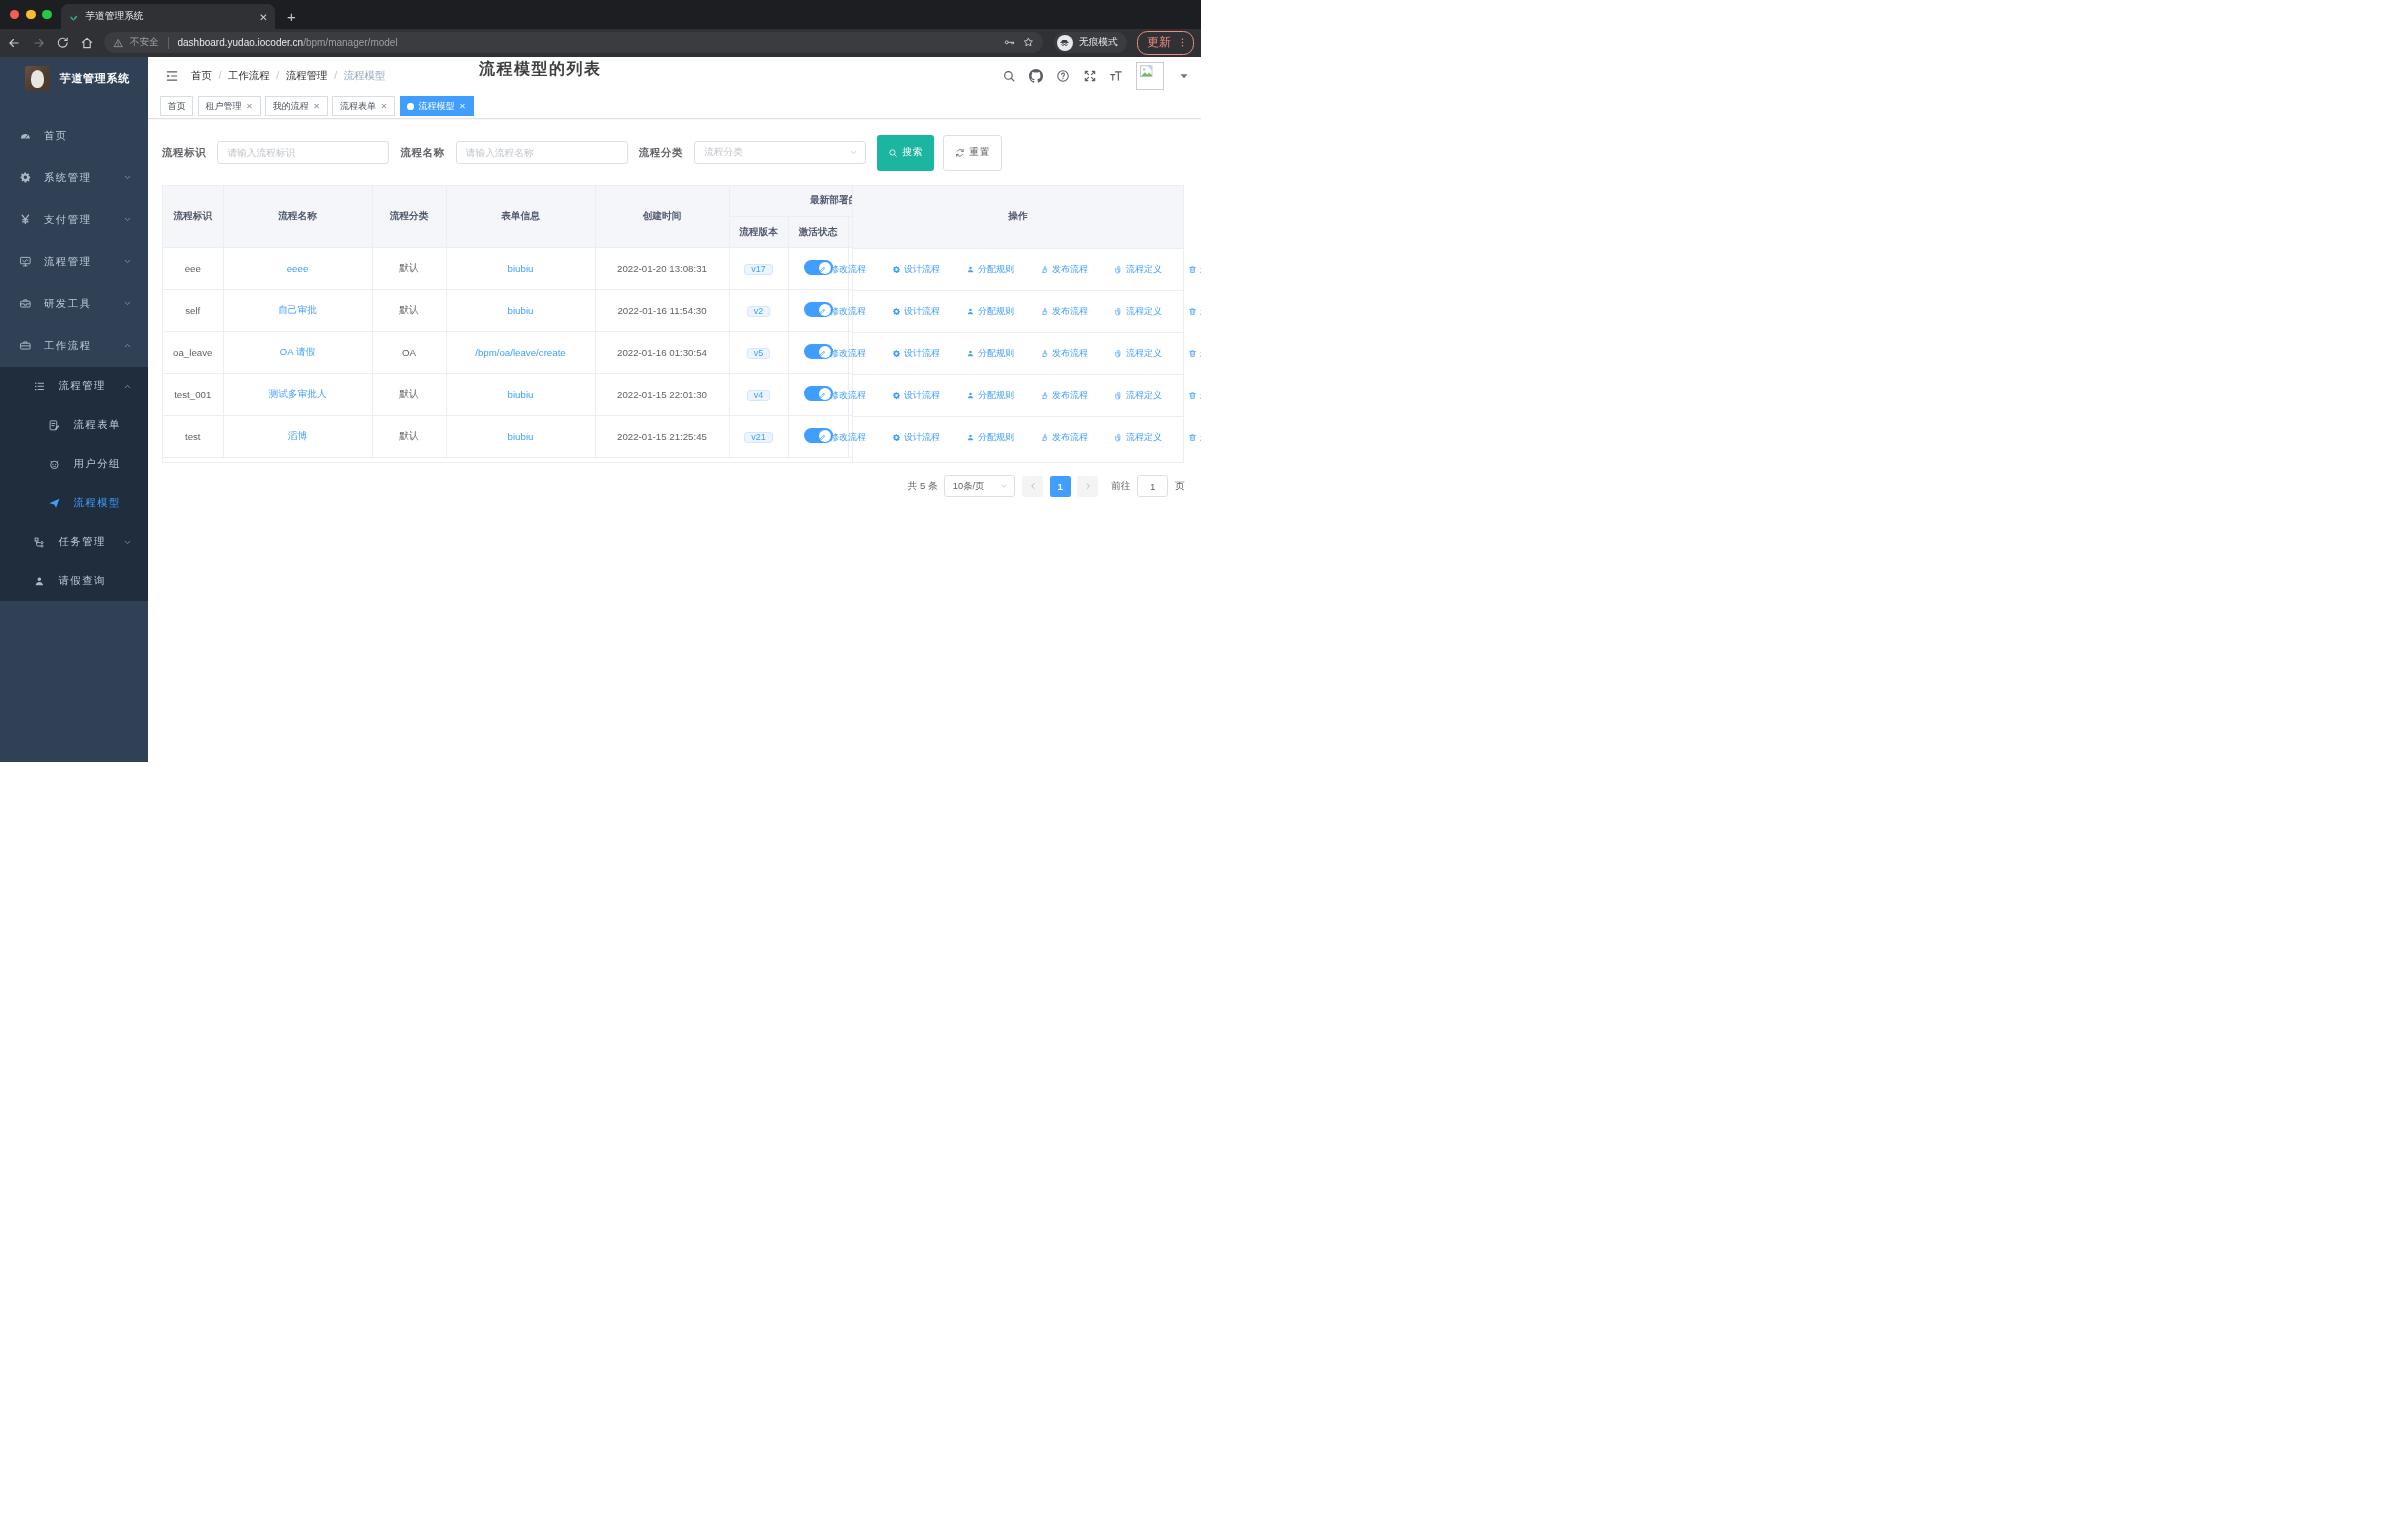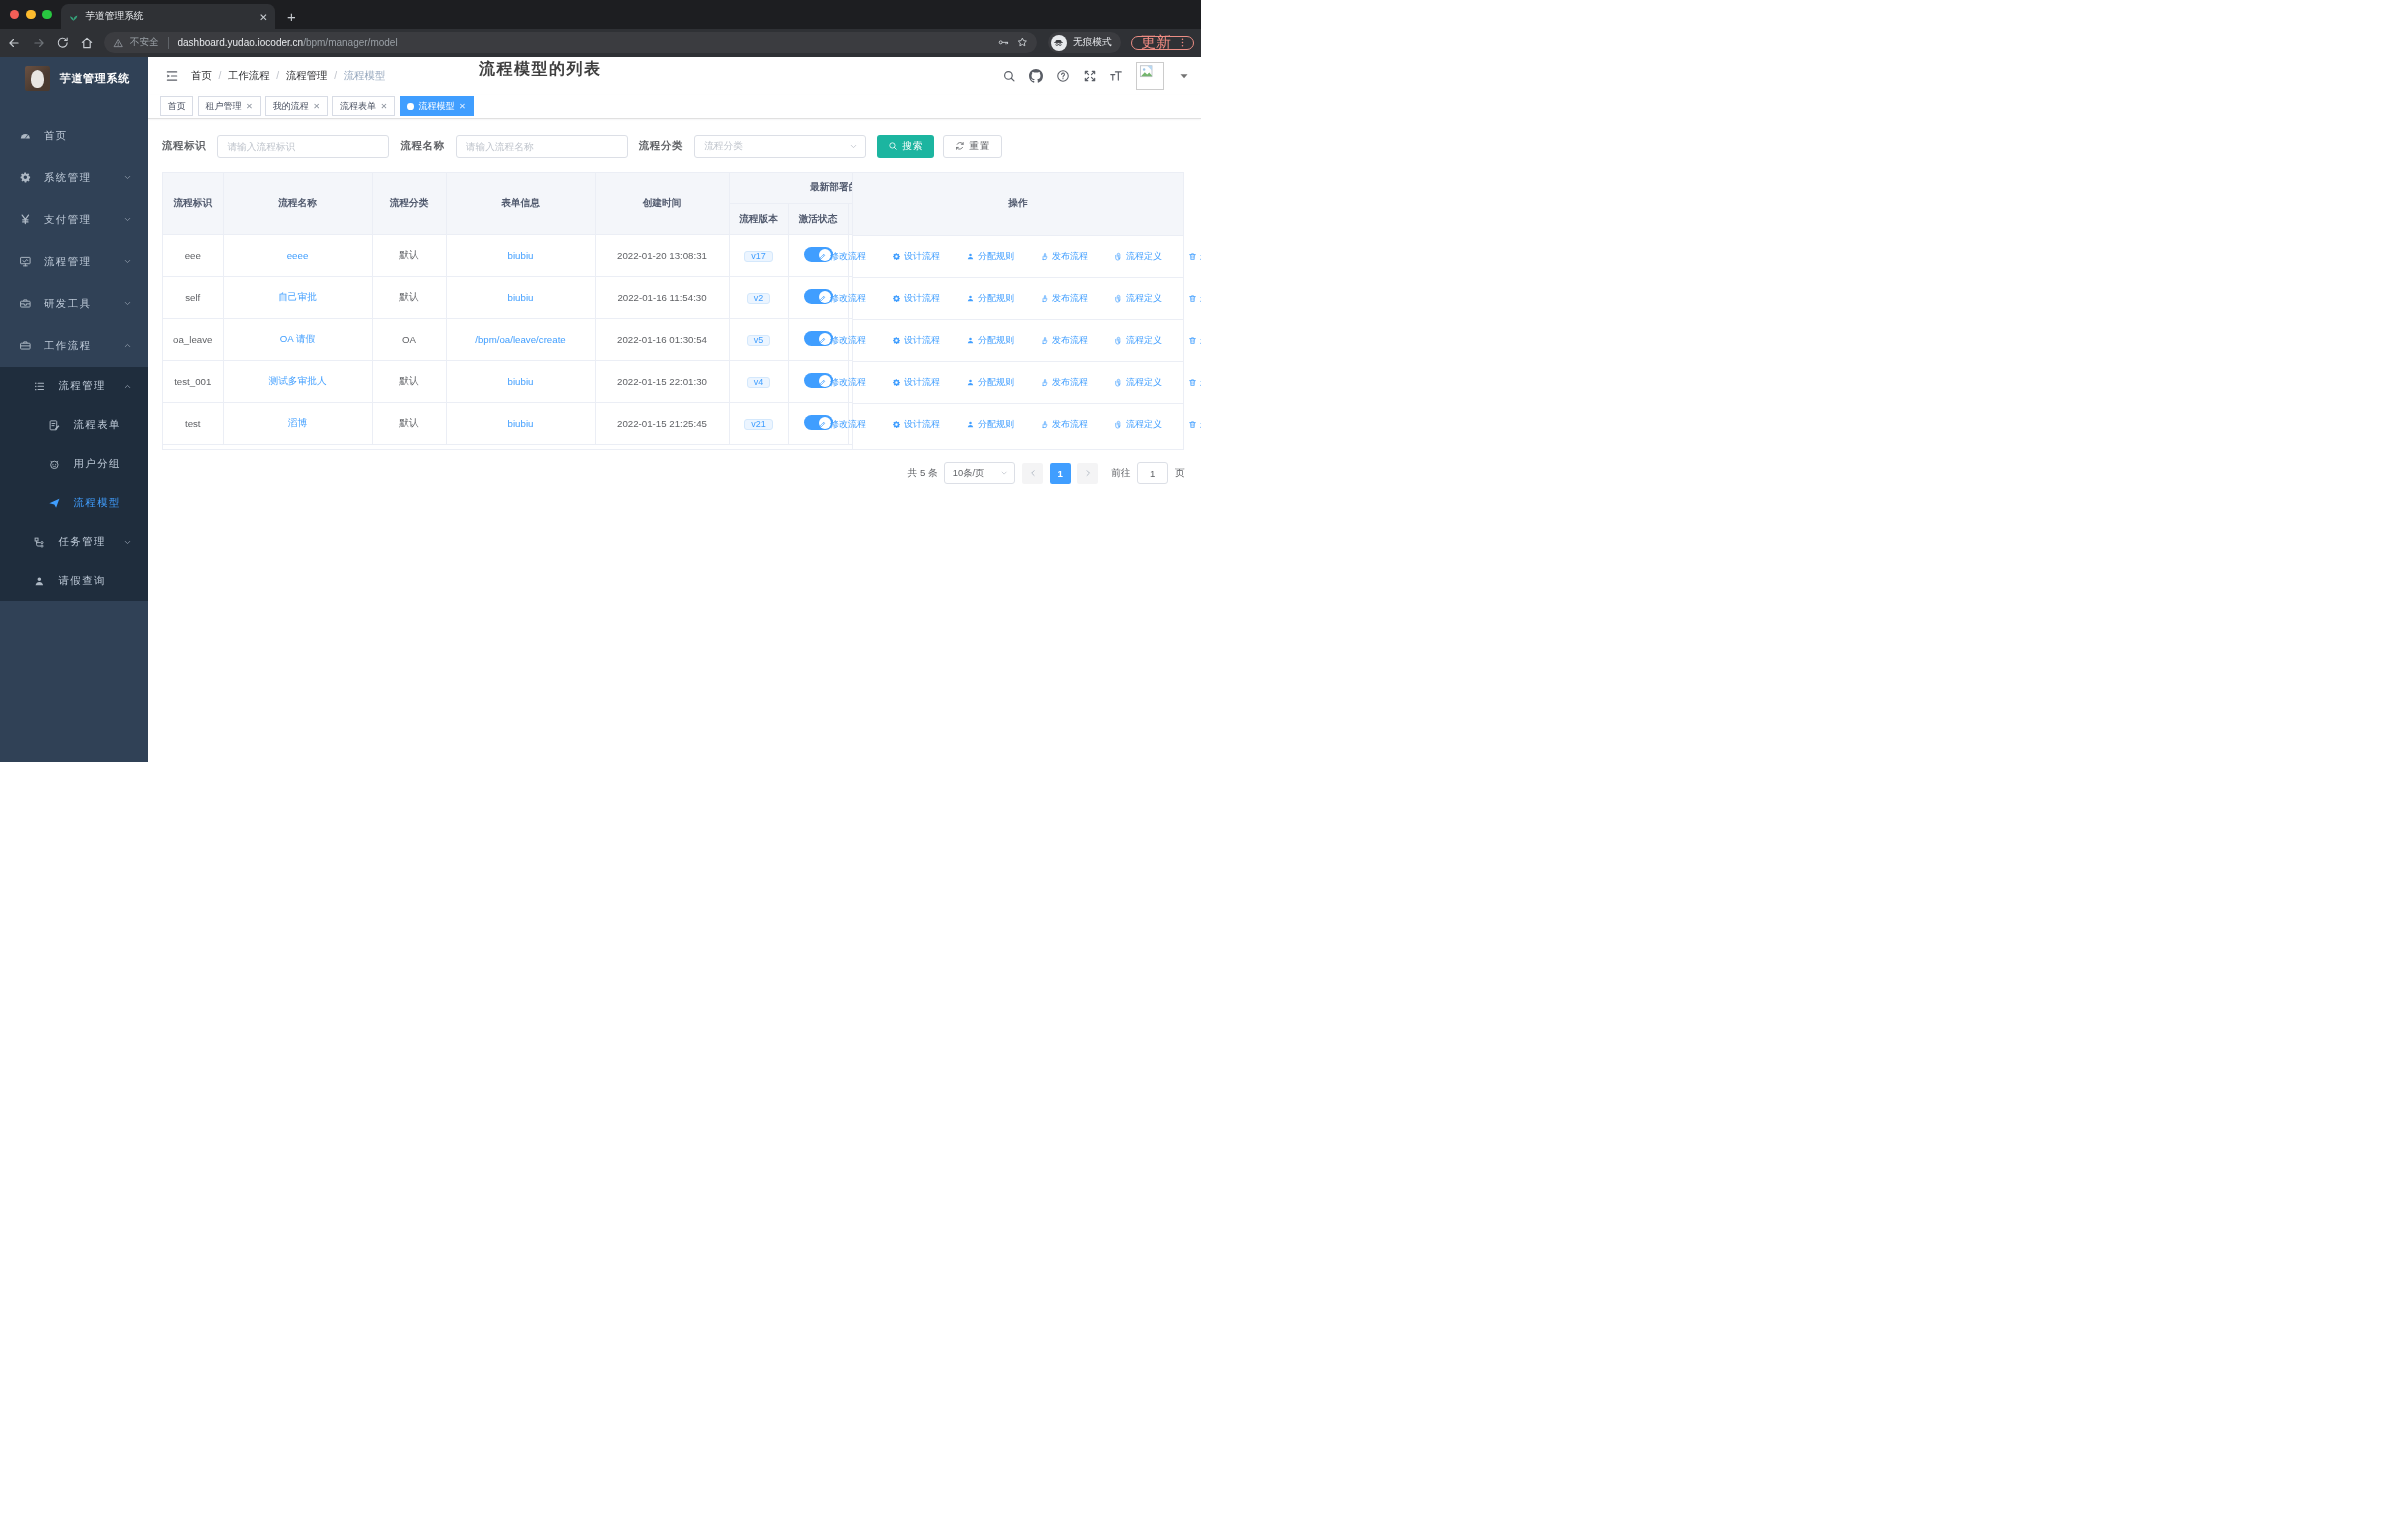--- a/index.html
+++ b/index.html
@@ -22,22 +22,22 @@
   .btoolbar { height:27.5px; background:#2f3135; display:flex; align-items:center; padding:0 7.4px; gap:10.4px; }
   .navic { color:#c7cbd0; } .navic.dim{ color:#6e7378; }
   .omnibox { flex:1; height:21px; background:#3b3c40; border-radius:10.4px; display:flex; align-items:center;
     padding:0 9px; gap:6px; color:#9aa0a6; font-size:9.7px; }
   .omnibox .vsep { width:0.7px; height:12px; background:#5f6368; margin:0 3px; }
   .omnibox .url { font-size:10px; white-space:nowrap; overflow:hidden; flex:1; }
   .omnibox .url b { color:#e8eaed; font-weight:400; }
   .incog { display:flex; align-items:center; gap:6px; background:#3b3c40; border-radius:10.4px; height:21px;
     padding:0 9px 0 3px; color:#e8eaed; font-size:9.7px; }
   .incog .cir { width:16.4px; height:16.4px; border-radius:50%; background:#e8eaed; display:flex; align-items:center; justify-content:center; color:#3b3c40; }
-  .updatepill { display:flex; align-items:center; gap:6px; height:14px; border:1.1px solid #ec8e85; border-radius:10.4px;
-    padding:0 4.5px 0 9px; color:#f28b82; font-size:15px; }
+  .updatepill { display:flex; align-items:center; gap:6px; height:24px; border:1.1px solid #ec8e85; border-radius:10.4px;
+    padding:0 4.5px 0 9px; color:#f28b82; font-size:12px; }
 
   
   .app { display:flex; height:706px; }
   .sidebar { width:148px; background:#304156; color:#bfcbd9; flex:none; overflow:hidden; }
   .logo { height:43px; display:flex; align-items:center; padding-left:25px; gap:9.7px; }
   .logo .pic { width:25px; height:25px; border-radius:2.2px; flex:none;
     background:linear-gradient(135deg,#6b5142 0%,#4a3a30 60%); position:relative; overflow:hidden; }
   .logo .pic:after { content:""; position:absolute; left:6px; top:4.5px; width:13.4px; height:18px; border-radius:50% 50% 45% 45%; background:#e9e6e2; }
   .logo .name { color:#fff; font-weight:bold; font-size:11px; letter-spacing:0.7px; }
   .menu { padding-top:15px; }
@@ -78,21 +78,21 @@
 
   
   .filters { display:flex; align-items:center; }
   .flabel { font-size:10.4px; font-weight:bold; color:#606266; margin-right:11px; letter-spacing:0.7px; }
   .finput { width:172px; height:23px; border:0.7px solid #dcdfe6; border-radius:3px; padding:0 9px;
     font-size:9.7px; color:#606266; background:#fff; margin-right:11px; font-family:inherit; }
   .finput::placeholder { color:#bfc4cc; }
   .fselect { width:172px; height:23px; border:0.7px solid #dcdfe6; border-radius:3px; padding:0 7.4px 0 9px;
     display:flex; align-items:center; justify-content:space-between; color:#bfc4cc; font-size:9.7px; margin-right:11px; cursor:pointer; }
   .fselect .ic { width:9px; height:9px; color:#c0c4cc; }
-  .btn { height:23px; border:none; border-radius:3px; font-size:9.7px; display:inline-flex; align-items:center;
+  .btn { height:36px; border:none; border-radius:3px; font-size:9.7px; display:inline-flex; align-items:center;
     gap:4.5px; padding:0 11px; cursor:pointer; font-family:inherit; letter-spacing:0.7px; }
   .btn .ic { width:9.7px; height:9.7px; }
   .btn-search { background:#1cb5a0; color:#fff; }
   .btn-reset { background:#fff; color:#606266; border:0.7px solid #dcdfe6; margin-left:9px; }
 
   
   .toolbar2 { margin-top:20px; display:flex; align-items:center; }
   .btn-new { background:#409eff; color:#fff; height:21.6px; font-size:9.3px; }
   .btn-import { background:#909399; color:#fff; height:21.6px; font-size:9.3px; margin-left:8.2px; }
   .circbtns { margin-left:auto; display:flex; gap:9px; }

